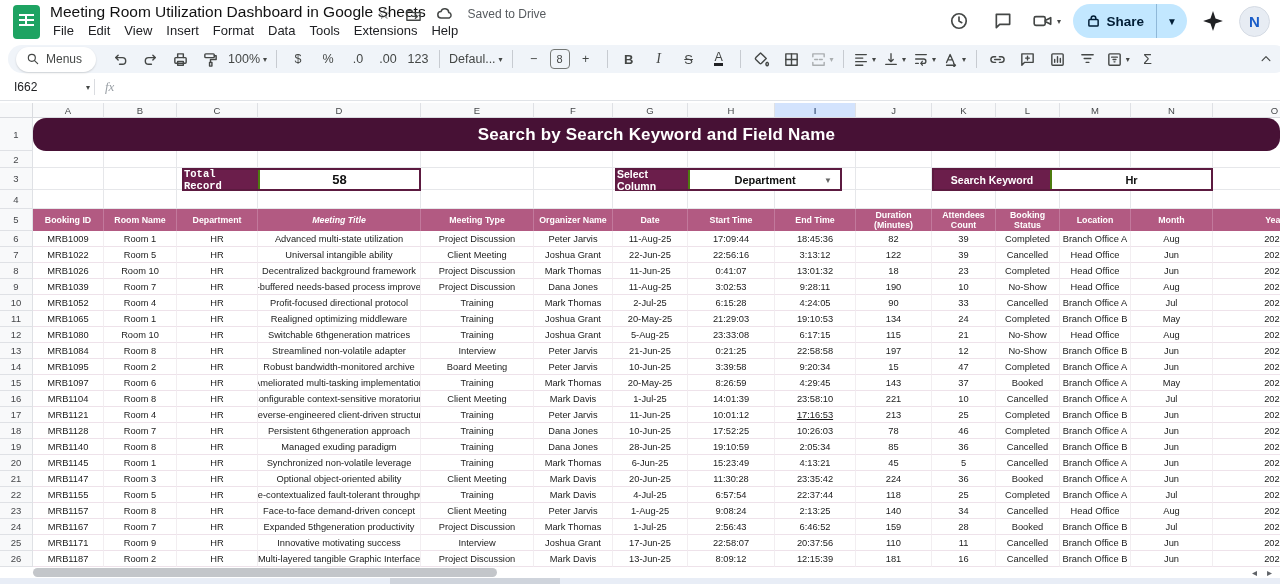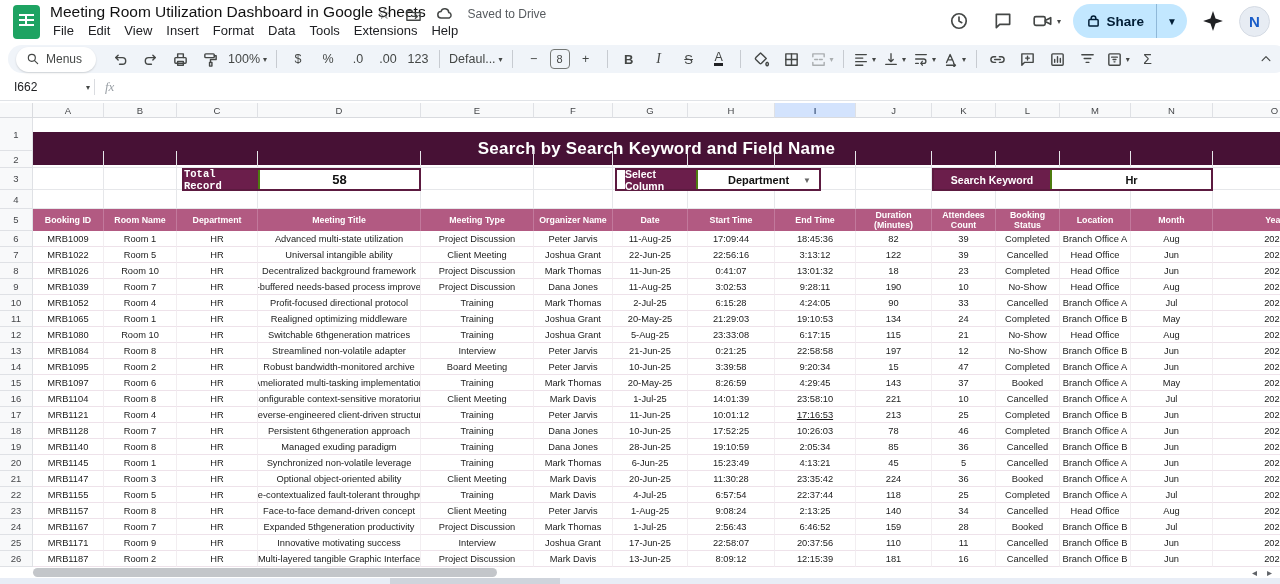--- a/index.html
+++ b/index.html
@@ -51,32 +51,32 @@
   #corner-box{left:0;top:103px;width:33px;height:15px;background:#f8f9fa;border-right:1px solid #d9dbdf;border-bottom:1px solid #d9dbdf;box-sizing:border-box;}
   #col-letters{left:33px;top:103px;height:15px;display:flex;}
   .colL{height:15px;box-sizing:border-box;border-right:1px solid #dfe1e5;border-bottom:1px solid #d9dbdf;
         background:#f8f9fa;font-size:9.5px;color:#45474a;display:flex;align-items:center;justify-content:center;}
   .colL.sel{background:#d3e3fd;color:#041e49;}
   #row-gutter{left:0;top:118px;width:33px;height:449px;}
   .rowN{position:absolute;left:0;width:33px;box-sizing:border-box;background:#f8f9fa;
         border-right:1px solid #dfe1e5;border-bottom:1px solid #dfe1e5;font-size:9.5px;color:#45474a;
         display:flex;align-items:center;justify-content:center;}
   
-  #banner{left:33px;top:132px;width:1247px;height:33px;background:#471135;display:flex;align-items:center;justify-content:center;}
+  #banner{left:33px;top:118px;width:1247px;height:33px;background:#471135;display:flex;align-items:center;justify-content:center;border-radius:13px;}
   #banner span{color:#fff;font-weight:bold;font-size:17px;letter-spacing:.2px;}
   #ctrl-gridlines{left:33px;top:151px;width:1247px;height:58px;overflow:hidden;}
   .vline{position:absolute;top:0;bottom:0;width:1px;background:#e6e7ea;}
   .hline{position:absolute;left:0;right:0;height:1px;background:#e6e7ea;}
   .ctrl{display:flex;box-sizing:border-box;border:2px solid #5c1a40;height:23px;background:#fff;z-index:3;}
   .ctrl-label{background:#6b1e4b;color:#fff;font-weight:bold;font-size:10.5px;display:flex;align-items:center;justify-content:center;}
   .ctrl-value{flex:1;display:flex;align-items:center;justify-content:center;font-weight:bold;color:#111;background:#fff;border-left:2px solid #4d7c0f;position:relative;}
   #total-record{left:182px;top:168px;width:239px;}
   #total-record .ctrl-label{width:74px;font-family:Liberation Mono, monospace;}
   #total-record .ctrl-value{font-size:13px;}
-  #select-column{left:615px;top:168px;width:206px;padding-left:8px;}
+  #select-column{left:615px;top:168px;width:227px;}
   #select-column .ctrl-label{width:71px;}
   #select-column .ctrl-value{font-size:11px;}
   #search-keyword{left:932px;top:168px;width:281px;}
   #search-keyword .ctrl-label{width:116px;}
   #search-keyword .ctrl-value{font-size:11px;}
   .dd-caret{position:absolute;right:8px;top:50%;transform:translateY(-50%);font-size:8px;color:#666;}
   #table{left:33px;top:209px;width:1304px;}
   #thead{display:flex;height:22px;}
   .th{box-sizing:border-box;background:#b25a82;color:#fff;font-weight:bold;font-size:8.8px;line-height:1.15;
       display:flex;align-items:center;justify-content:center;text-align:center;border-right:1px solid #c2799c;padding:0 2px;}
@@ -402,21 +402,21 @@
 <div id="search-keyword" class="abs ctrl">
   <span class="ctrl-label">Search Keyword</span>
   <span class="ctrl-value">Hr</span>
 </div>
 
 <div id="table" class="abs">
   <div id="thead">
       <div class="th" style="width: 71px;">Booking ID</div>
       <div class="th" style="width: 73px;">Room Name</div>
       <div class="th" style="width: 81px;">Department</div>
-      <div class="th" style="width: 163px;">Meeting Title</div>
+      <div class="th" style="width: 163px; font-style: italic;">Meeting Title</div>
       <div class="th" style="width: 113px;">Meeting Type</div>
       <div class="th" style="width: 79px;">Organizer Name</div>
       <div class="th" style="width: 75px;">Date</div>
       <div class="th" style="width: 87px;">Start Time</div>
       <div class="th" style="width: 81px;">End Time</div>
       <div class="th" style="width: 76px;">Duration (Minutes)</div>
       <div class="th" style="width: 64px;">Attendees Count</div>
       <div class="th" style="width: 64px;">Booking Status</div>
       <div class="th" style="width: 71px;">Location</div>
       <div class="th" style="width: 82px;">Month</div>

